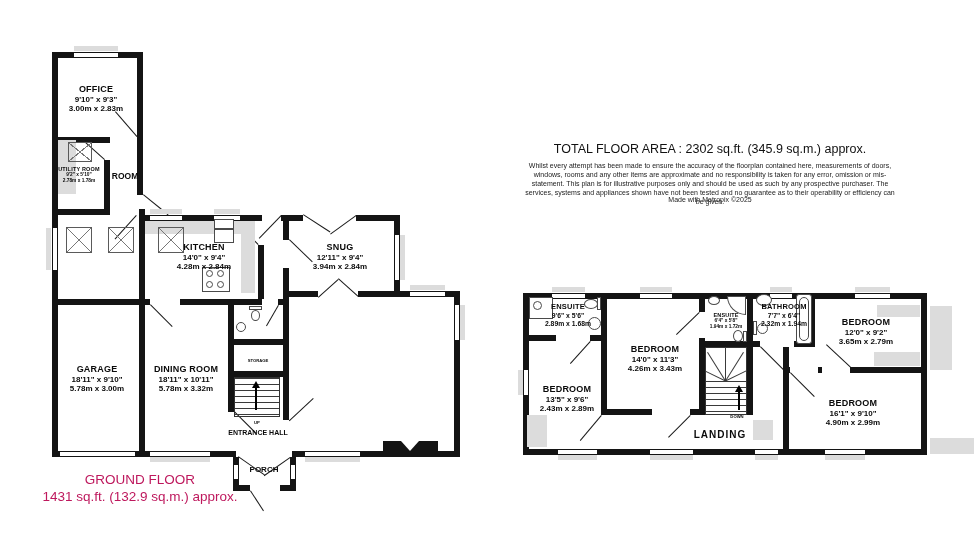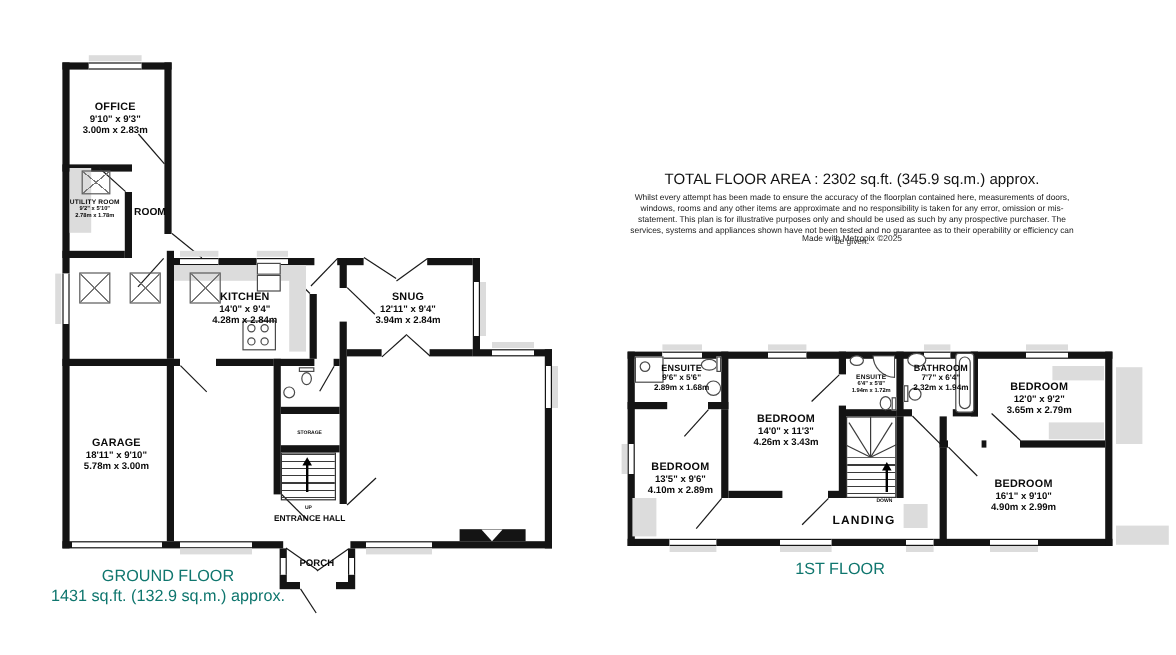--- a/index.html
+++ b/index.html
@@ -25,21 +25,21 @@
   .rl .rn{font-size:9px;letter-spacing:.2px;}
   .rl .rd{font-size:8px;}
   .rl.md .rn{font-size:7.5px;}
   .rl.md .rd{font-size:6.8px;}
   .rl.sm .rn{font-size:5.5px;}
   .rl.sm .rd{font-size:4.8px;}
   .tag{position:absolute;text-align:center;font-weight:700;color:#0a0a0a;}
   .hdr{position:absolute;left:510px;top:142px;width:400px;text-align:center;font-size:12.5px;color:#111;}
   .disc{position:absolute;left:523px;top:161px;width:374px;text-align:center;font-size:7px;line-height:1.3;color:#222;}
   .credit{position:absolute;left:523px;top:196px;width:374px;text-align:center;font-size:7px;color:#222;}
-  .ft{position:absolute;text-align:center;font-size:13.5px;line-height:1.25;color:#0f766e;}
+  .ft{position:absolute;text-align:center;font-size:13.5px;line-height:1.25;color:#be185d;}
   .notch{position:absolute;background:#fff;clip-path:polygon(0 0,100% 0,50% 100%);}
   .qshower{position:absolute;border:1px solid #4a4a4a;background:#fff;border-radius:0 0 0 100%;box-sizing:border-box;}
 </style>
 </head>
 <body>
 
 <div id="canvas">
 
   <div class="hdr">TOTAL FLOOR AREA : 2302 sq.ft. (345.9 sq.m.) approx.</div>
   <div class="disc">Whilst every attempt has been made to ensure the accuracy of the floorplan contained here, measurements of doors, windows, rooms and any other items are approximate and no responsibility is taken for any error, omission or mis-statement. This plan is for illustrative purposes only and should be used as such by any prospective purchaser. The services, systems and appliances shown have not been tested and no guarantee as to their operability or efficiency can be given.</div>
@@ -188,20 +188,25 @@
   </div>
   <div class="rl" style="left:295px;top:242px;width:90px">
     <div class="rn">SNUG</div>
     <div class="rd">12'11" x 9'4"</div>
     <div class="rd">3.94m x 2.84m</div>
   </div>
   <div class="rl" style="left:55px;top:364px;width:84px">
     <div class="rn">GARAGE</div>
     <div class="rd">18'11" x 9'10"</div>
     <div class="rd">5.78m x 3.00m</div>
+  </div>
+  <div class="rl" style="left:140px;top:364px;width:92px">
+    <div class="rn">DINING ROOM</div>
+    <div class="rd">18'11" x 10'11"</div>
+    <div class="rd">5.78m x 3.32m</div>
   </div>
   <div class="tag" style="left:238px;top:358px;width:40px;font-size:4.2px">STORAGE</div>
   <div class="tag" style="left:234px;top:420px;width:46px;font-size:4.2px">UP</div>
   <div class="tag" style="left:214px;top:429px;width:88px;font-size:7px">ENTRANCE HALL</div>
   <div class="tag" style="left:238px;top:465px;width:52px;font-size:8px">PORCH</div>
 
   <div class="w" style="left:523px;top:293px;width:29px;height:6px"></div>
   <div class="sill" style="left:552px;top:287px;width:33px;height:5px"></div>
   <div class="winh" style="left:552px;top:293px;width:33px"></div>
   <div class="w" style="left:585px;top:293px;width:55px;height:6px"></div>
@@ -303,21 +308,21 @@
     <div class="rd">2.89m x 1.68m</div>
   </div>
   <div class="rl" style="left:606px;top:344px;width:98px">
     <div class="rn">BEDROOM</div>
     <div class="rd">14'0" x 11'3"</div>
     <div class="rd">4.26m x 3.43m</div>
   </div>
   <div class="rl" style="left:517px;top:384px;width:100px">
     <div class="rn">BEDROOM</div>
     <div class="rd">13'5" x 9'6"</div>
-    <div class="rd">4.10m x 2.89m</div>
+    <div class="rd">2.43m x 2.89m</div>
   </div>
   <div class="rl sm" style="left:703px;top:312px;width:46px">
     <div class="rn">ENSUITE</div>
     <div class="rd">6'4" x 5'8"</div>
     <div class="rd">1.94m x 1.72m</div>
   </div>
   <div class="rl md" style="left:753px;top:303px;width:62px">
     <div class="rn">BATHROOM</div>
     <div class="rd">7'7" x 6'4"</div>
     <div class="rd">2.32m x 1.94m</div>
@@ -333,16 +338,15 @@
     <div class="rd">4.90m x 2.99m</div>
   </div>
   <div class="tag" style="left:660px;top:429px;width:120px;font-size:10px;letter-spacing:1px">LANDING</div>
   <div class="tag" style="left:711px;top:414px;width:52px;font-size:4.2px">DOWN</div>
 
   <div class="ft" style="left:35px;top:472px;width:210px">
     <div>GROUND FLOOR</div>
     <div>1431 sq.ft. (132.9 sq.m.) approx.</div>
   </div>
   <div class="ft" style="left:595px;top:466px;width:210px">
-    <div>1ST FLOOR</div>
   </div>
 
 </div>
 
 </body></html>

